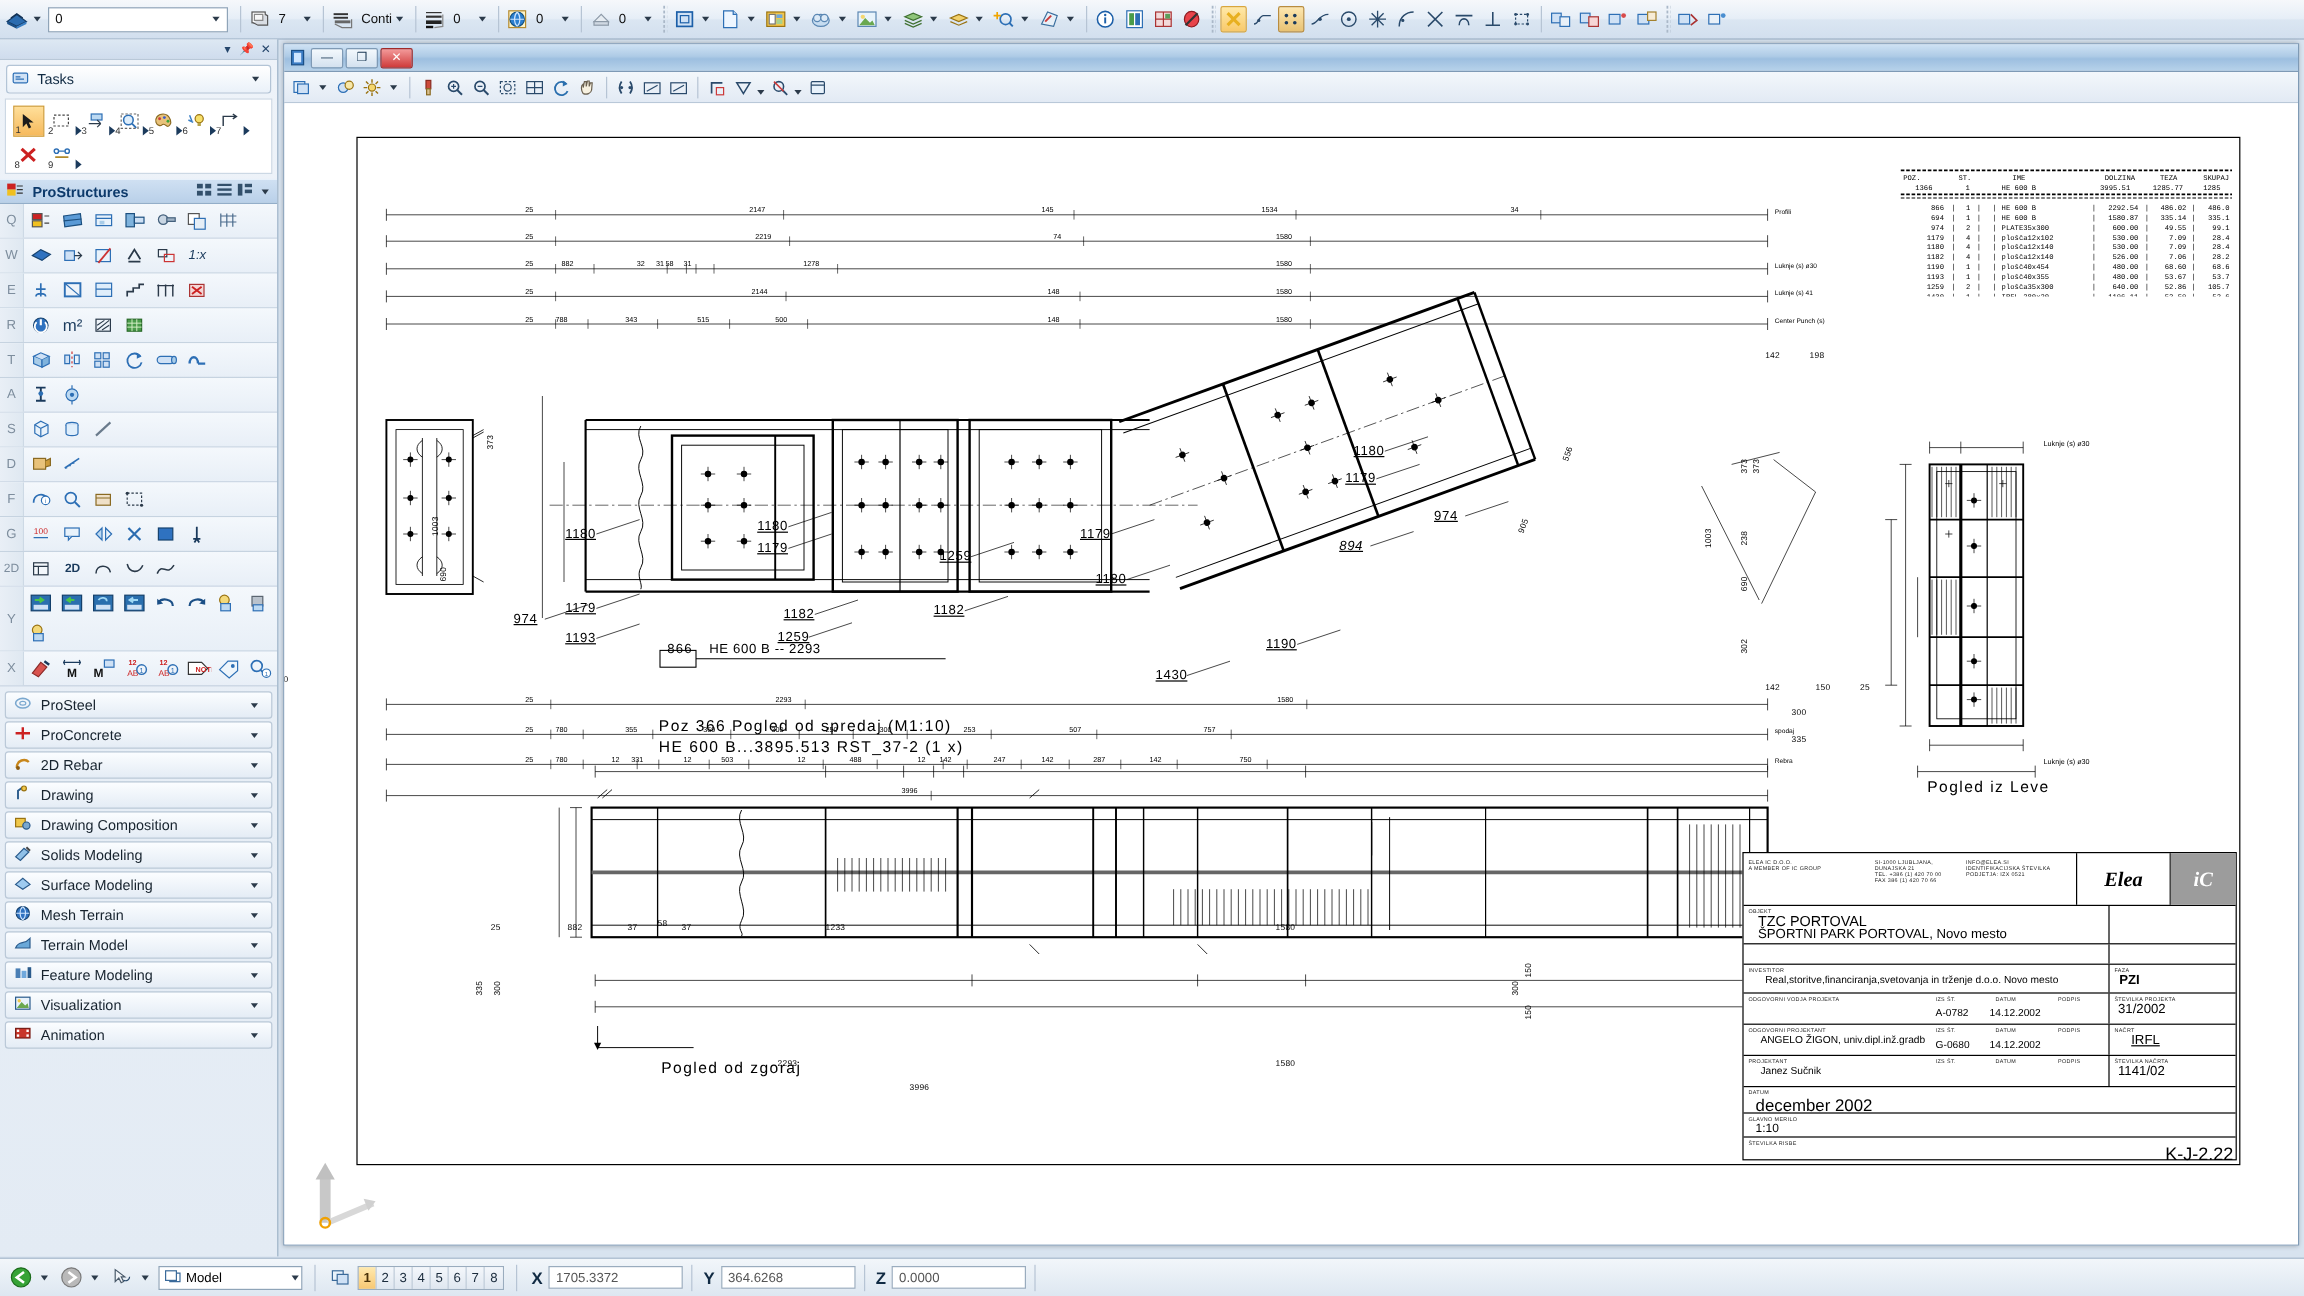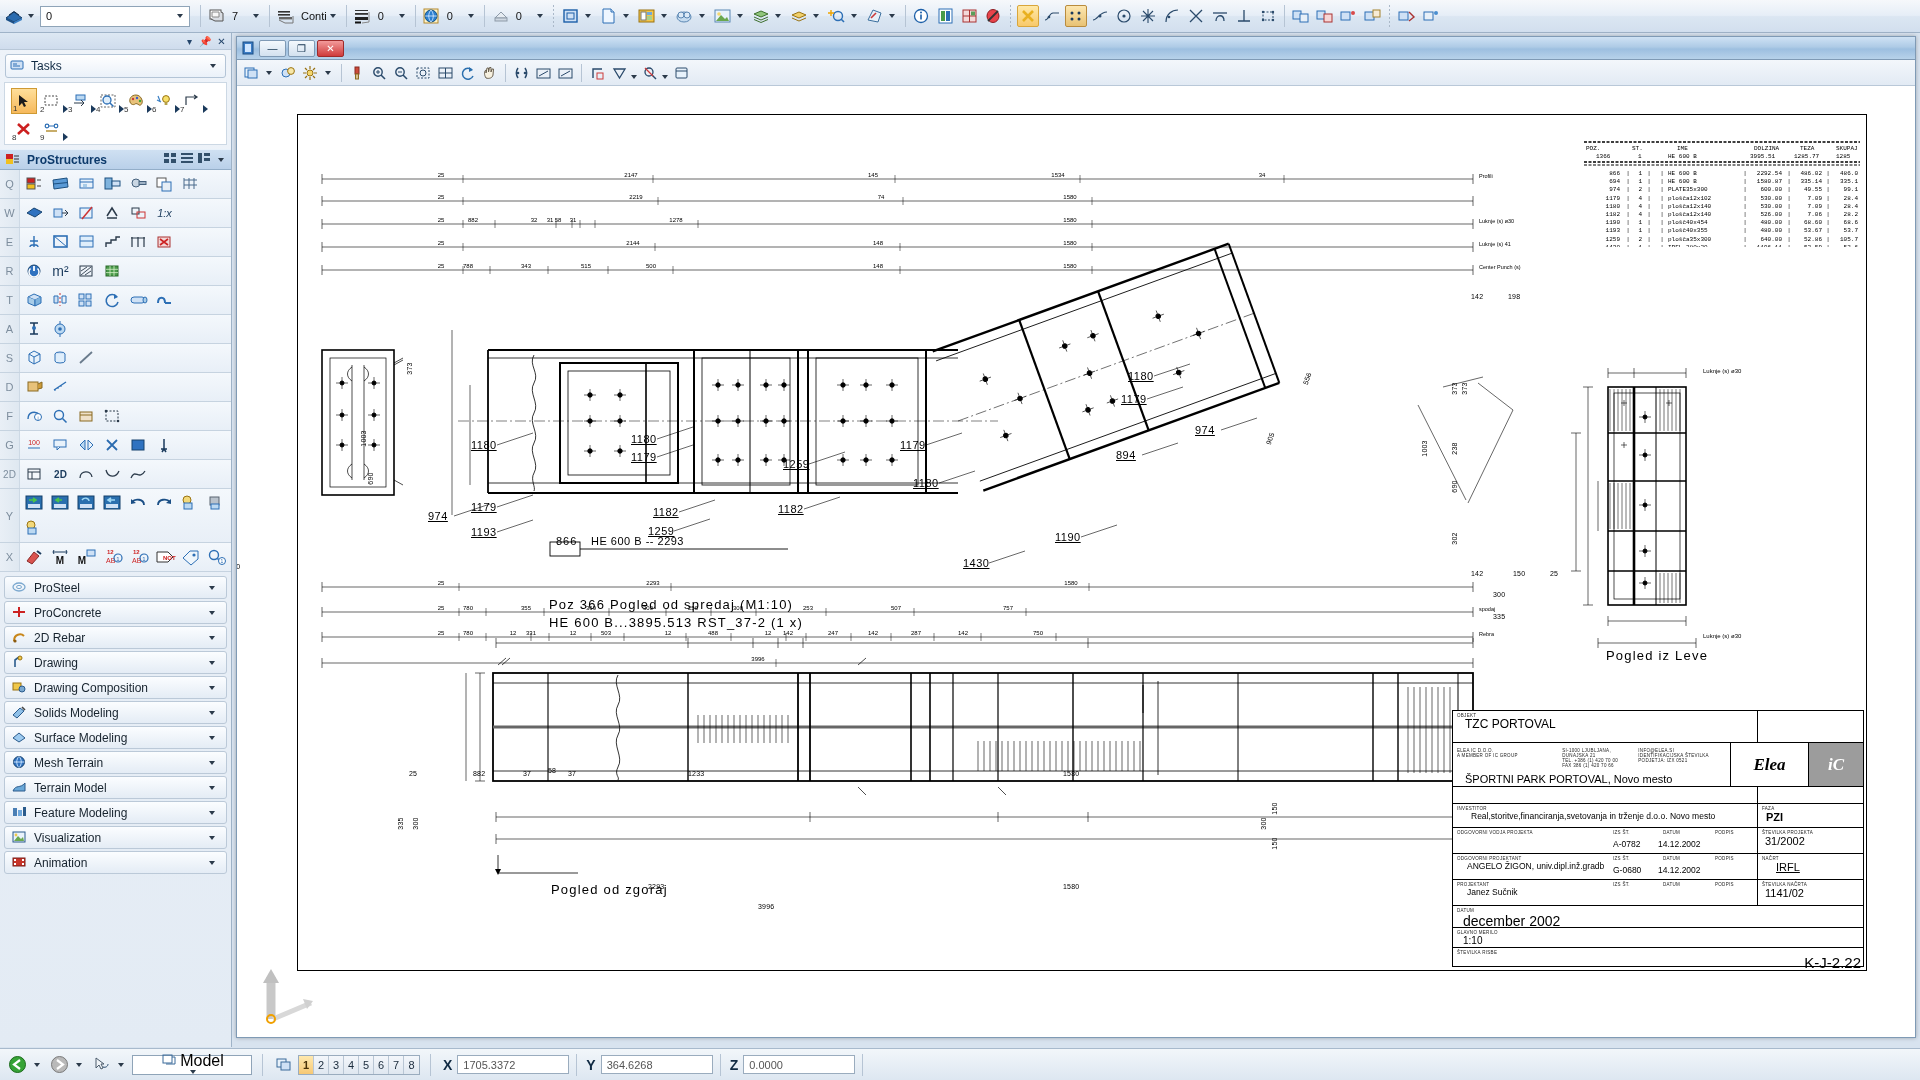--- a/index.html
+++ b/index.html
@@ -135,21 +135,21 @@
   
   #status-bar {
     position: absolute; left: 0; bottom: 0; width: 1920px; height: 32px;
     background: linear-gradient(to bottom,#f2f6fa,#dde7f1);
     border-top: 1px solid #a8bacd;
     display: flex; align-items: center; padding: 0 6px; gap: 3px;
   }
   .sb-sep { width: 1px; height: 22px; background: #b6c4d4; margin: 0 7px; }
   .sb-ico { width: 22px; height: 22px; display: flex; align-items: center; justify-content: center; }
   .sb-combo { height: 20px; border: 1px solid #8fa4b8; background: #fff; min-width: 120px;
-    display: flex; align-items: center; justify-content: flex-end; padding: 0 2px 0 4px; font-size: 16px; flex-direction: column; }
+    display: flex; align-items: center; justify-content: space-between; padding: 0 2px 0 4px; font-size: 11px; }
   .lvl-group { display: flex; border: 1px solid #9aacbe; height: 20px; }
   .lvl { width: 15px; height: 18px; display: flex; align-items: center; justify-content: center;
      font-size: 11px; background: linear-gradient(to bottom,#f4f7fb,#dfe7f0); border-right: 1px solid #b9c6d4; color: #1a2b3c; }
   .lvl:last-child { border-right: none; }
   .lvl.on { background: linear-gradient(to bottom,#ffe9ae,#f7c874); color: #4a3208; font-weight: bold; }
   .coord-lbl { font-weight: bold; font-size: 14px; color: #102a43; margin: 0 5px 0 2px; }
   .coord-box { height: 19px; min-width: 112px; border: 1px solid #9aacbe; background: #fff;
       display: flex; align-items: center; padding: 0 5px; font-size: 11px; color: #555; }
 
   
@@ -1772,21 +1772,21 @@
           <div class="cad lbl" style="left: 333px; top: 336px;">1179</div>
           <div class="cad lbl" style="left: 355px; top: 391px;">1182</div>
           <div class="cad lbl" style="left: 350px; top: 410px;">1259</div>
           <div class="cad lbl" style="left: 485px; top: 343px;">1259</div>
           <div class="cad lbl" style="left: 480px; top: 388px;">1182</div>
           <div class="cad lbl" style="left: 602px; top: 324px;">1179</div>
           <div class="cad lbl" style="left: 615px; top: 362px;">1180</div>
           <div class="cad lbl" style="left: 830px; top: 255px;">1180</div>
           <div class="cad lbl" style="left: 823px; top: 278px;">1179</div>
           <div class="cad lbl" style="left: 897px; top: 309px;">974</div>
-          <div class="cad lbl" style="left: 818px; top: 334px;">894</div>
+          <div class="cad lbl" style="left: 818px; top: 334px; font-style: italic;">894</div>
           <div class="cad lbl" style="left: 757px; top: 416px;">1190</div>
           <div class="cad lbl" style="left: 665px; top: 442px;">1430</div>
         </div>
 
       <div id="main-vdims">
           <div class="cad dimtxt" style="left: 57px; top: 320px; transform: rotate(-90deg);">1003</div>
           <div class="cad dimtxt" style="left: 66px; top: 360px; transform: rotate(-90deg);">690</div>
           <div class="cad dimtxt" style="left: 105px; top: 250px; transform: rotate(-90deg);">373</div>
         </div>
       <div id="left-sec-dims">
@@ -2025,28 +2025,20 @@
       <div id="angle-dims">
           <div class="cad dimtxt" style="left: 1003px; top: 260px; transform: rotate(-70deg);">556</div>
           <div class="cad dimtxt" style="left: 966px; top: 320px; transform: rotate(-70deg);">905</div>
         </div>
 
       <div id="side-notes"></div>
       <div id="bottom-notes"></div>
 
       <div id="titleblock">
 
-        <div class="tb-row" style="height:32px">
-          <div class="tb-cell bdr-r" style="width:305px">
-            <div class="tb-lab">OBJEKT</div>
-            <div class="tb-val" style="margin-left:8px;margin-top:-1px;font-size:12px">TZC PORTOVAL</div>
-          </div>
-          <div class="tb-cell" style="flex:1"></div>
-        </div>
-
         <div class="tb-row" style="height:44px">
           <div class="tb-cell bdr-r" style="width:278px;display:flex;padding-top:5px">
             <div style="width:108px">
               <div class="tb-lab">ELEA IC D.O.O.</div>
               <div class="tb-lab">A MEMBER OF IC GROUP</div>
             </div>
             <div style="width:78px">
               <div class="tb-lab">SI-1000 LJUBLJANA, DUNAJSKA 21</div>
               <div class="tb-lab">TEL. +386 (1) 420 70 00</div>
               <div class="tb-lab">FAX 386 (1) 420 70 66</div>
@@ -2057,20 +2049,28 @@
               <div class="tb-lab">PODJETJA: IZX 0521</div>
             </div>
           </div>
           <div class="tb-cell bdr-r" style="width:78px;display:flex;align-items:center;justify-content:center">
             <span style="font-style:italic;font-weight:bold;font-size:17px;font-family:'Liberation Serif',serif">Elea</span>
           </div>
           <div class="tb-cell" style="flex:1;background:#9c9c9c;display:flex;align-items:center;justify-content:center">
             <span style="font-style:italic;font-weight:bold;font-size:17px;color:#fff;font-family:'Liberation Serif',serif">iC</span>
           </div>
         </div>
+
+        <div class="tb-row" style="height:32px">
+          <div class="tb-cell bdr-r" style="width:305px">
+            <div class="tb-lab">OBJEKT</div>
+            <div class="tb-val" style="margin-left:8px;margin-top:-1px;font-size:12px">TZC PORTOVAL</div>
+          </div>
+          <div class="tb-cell" style="flex:1"></div>
+        </div>
         <div class="tb-row" style="height:17px;border-bottom:1px solid #000">
           <div class="tb-cell bdr-r" style="width:305px;padding-top:0">
             <div class="tb-val" style="margin-left:8px;font-size:11px;margin-top:-14px">ŠPORTNI PARK PORTOVAL, Novo mesto</div>
           </div>
           <div class="tb-cell" style="flex:1"></div>
         </div>
 
         <div class="tb-row" style="height:24px">
           <div class="tb-cell bdr-r" style="width:305px">
             <div class="tb-lab">INVESTITOR</div>

